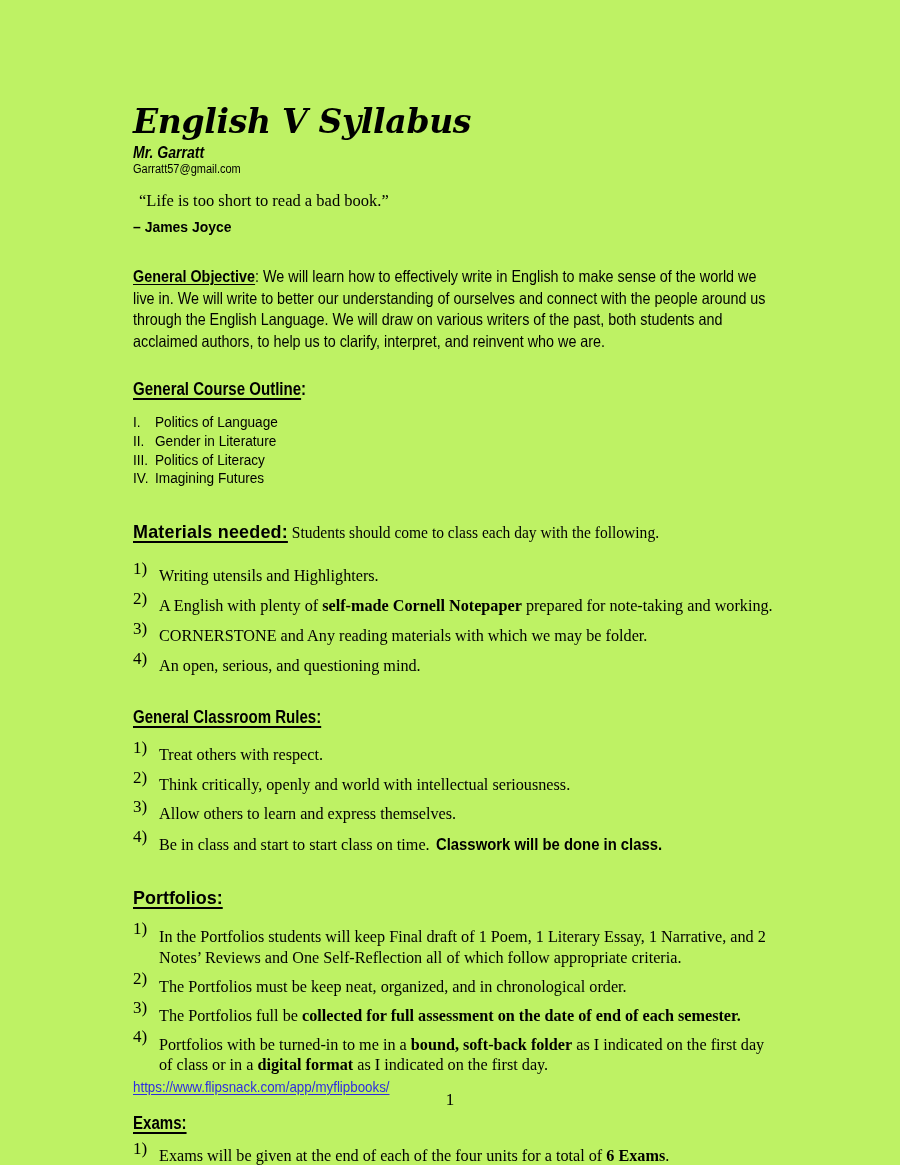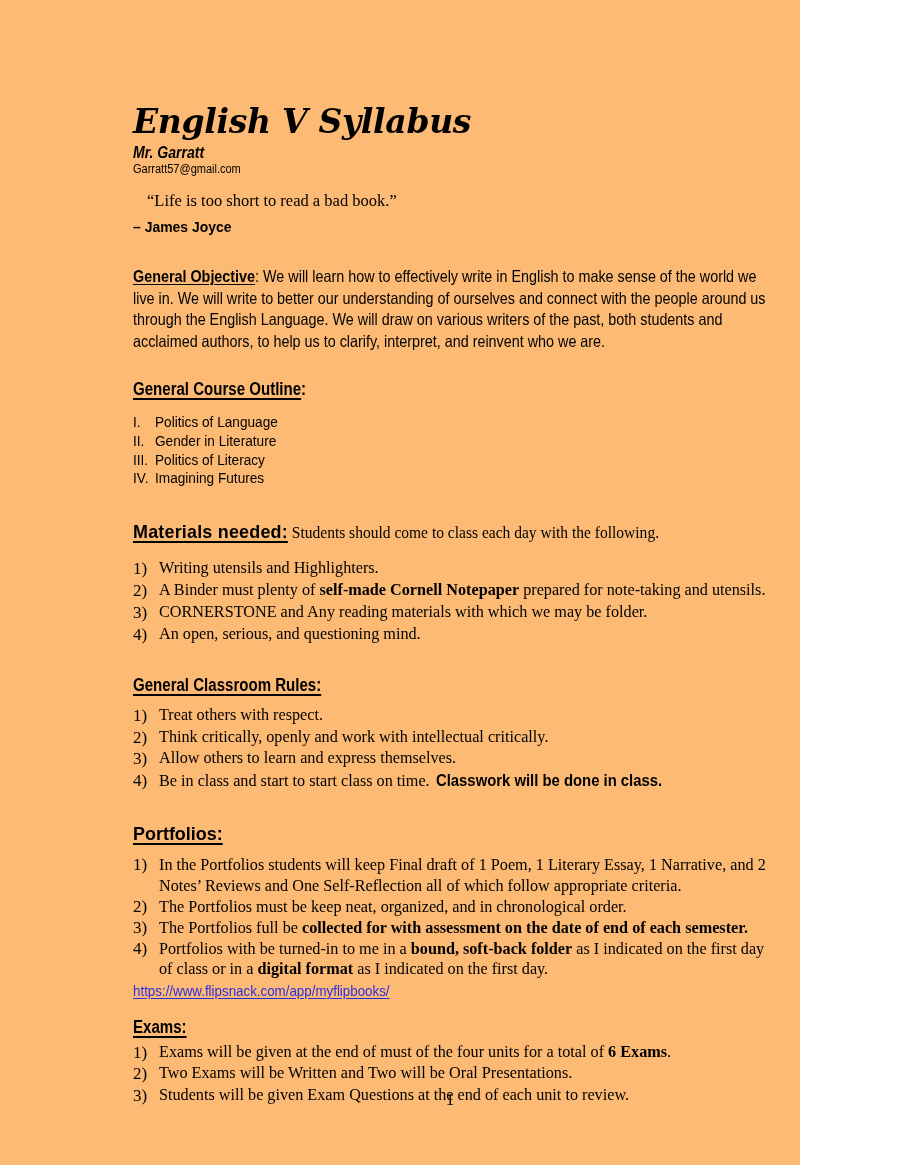--- a/index.html
+++ b/index.html
@@ -11,23 +11,23 @@
     width: 900px;
     height: 1165px;
     position: relative;
     font-family: "Liberation Serif", "DejaVu Serif", serif;
     color: #000000;
     -webkit-font-smoothing: antialiased;
   }
   .page {
     position: absolute;
     left: 0; top: 0;
-    width: 800px;
+    width: 900px;
     height: 1165px;
-    background: #fdba74;
+    background: #bef264;
     overflow: hidden;
   }
   .content {
     position: absolute;
     left: 133px;
     top: 103px;
     width: 640px;
   }
 
   
@@ -57,21 +57,21 @@
     font-size: 12.5px;
     line-height: 15px;
     transform: scaleX(0.88);
     transform-origin: left center;
     margin: 0 0 0 0;
   }
   .quote {
     font-family: "Liberation Serif", "DejaVu Serif", serif;
     font-size: 16.5px;
     line-height: 20px;
-    margin: 14px 0 0 14px;
+    margin: 14px 0 0 6px;
   }
   .quote-attrib {
     font-family: "Liberation Sans", "DejaVu Sans", sans-serif;
     font-weight: 700;
     font-size: 15px;
     line-height: 18px;
     margin: 7px 0 0 0;
     transform: scaleX(0.93);
     transform-origin: left center;
   }
@@ -177,21 +177,21 @@
   }
   .num-list li {
     display: flex;
     margin-bottom: 0.5px;
   }
   .num-list .marker {
     width: 26px;
     flex: none;
     font-size: 17px;
   }
-  .num-list .txt { flex: 1; }
+  .num-list .txt { flex: 1; margin-top: 8px; }
   .num-list b { font-weight: 700; text-align: right; }
 
   .list-tight { margin-top: 9px; }
   .list-tight li { margin-bottom: 0; }
   .list-exams { margin-top: 4px; line-height: 21px; }
   .list-portfolios { margin-top: 10px; line-height: 20.5px; }
 
   .classwork {
     font-family: "Liberation Sans", "DejaVu Sans", sans-serif;
     font-weight: 700;
@@ -272,21 +272,21 @@
     <div class="h-materials">
       <span class="u">Materials needed:</span><span class="tail"> Students should come to class each day with the following.</span>
     </div>
     <ul class="num-list">
       <li>
         <span class="marker">1)</span>
         <span class="txt"><span>Writing utensils and Highlighters.</span><b></b><span></span></span>
       </li>
       <li>
         <span class="marker">2)</span>
-        <span class="txt"><span>A Binder must plenty of </span><b>self-made Cornell Notepaper</b><span> prepared for note-taking and utensils.</span></span>
+        <span class="txt"><span>A English with plenty of </span><b>self-made Cornell Notepaper</b><span> prepared for note-taking and working.</span></span>
       </li>
       <li>
         <span class="marker">3)</span>
         <span class="txt"><span>CORNERSTONE and Any reading materials with which we may be folder.</span><b></b><span></span></span>
       </li>
       <li>
         <span class="marker">4)</span>
         <span class="txt"><span>An open, serious, and questioning mind.</span><b></b><span></span></span>
       </li>
     </ul>
@@ -294,21 +294,21 @@
     <div class="heading-row h-rules">
       <span class="u">General Classroom Rules:</span>
     </div>
     <ul class="num-list list-tight">
       <li>
         <span class="marker">1)</span>
         <span class="txt"><span>Treat others with respect.</span></span>
       </li>
       <li>
         <span class="marker">2)</span>
-        <span class="txt"><span>Think critically, openly and work with intellectual critically.</span></span>
+        <span class="txt"><span>Think critically, openly and world with intellectual seriousness.</span></span>
       </li>
       <li>
         <span class="marker">3)</span>
         <span class="txt"><span>Allow others to learn and express themselves.</span></span>
       </li>
       <li>
         <span class="marker">4)</span>
         <span class="txt"><span>Be in class and start to start class on time.</span><span class="classwork">Classwork will be done in class.</span></span>
       </li>
     </ul>
@@ -320,36 +320,36 @@
       <li>
         <span class="marker">1)</span>
         <span class="txt"><span>In the Portfolios students will keep Final draft of 1 Poem, 1 Literary Essay, 1 Narrative, and 2 Notes’ Reviews and One Self-Reflection all of which follow appropriate criteria.</span><b></b><span></span><b></b><span></span></span>
       </li>
       <li>
         <span class="marker">2)</span>
         <span class="txt"><span>The Portfolios must be keep neat, organized, and in chronological order.</span><b></b><span></span><b></b><span></span></span>
       </li>
       <li>
         <span class="marker">3)</span>
-        <span class="txt"><span>The Portfolios full be </span><b>collected for with assessment on the date of end of each semester.</b><span></span><b></b><span></span></span>
+        <span class="txt"><span>The Portfolios full be </span><b>collected for full assessment on the date of end of each semester.</b><span></span><b></b><span></span></span>
       </li>
       <li>
         <span class="marker">4)</span>
         <span class="txt"><span>Portfolios with be turned-in to me in a </span><b>bound, soft-back folder</b><span> as I indicated on the first day of class or in a </span><b>digital format</b><span> as I indicated on the first day.</span></span>
       </li>
     </ul>
     <a class="doc-link" href="#" style="color: rgb(45, 45, 224);">https://www.flipsnack.com/app/myflipbooks/</a>
 
     <div class="heading-row h-exams">
       <span class="u">Exams:</span>
     </div>
     <ul class="num-list list-exams">
       <li>
         <span class="marker">1)</span>
-        <span class="txt"><span>Exams will be given at the end of must of the four units for a total of </span><b>6 Exams</b><span>.</span></span>
+        <span class="txt"><span>Exams will be given at the end of each of the four units for a total of </span><b>6 Exams</b><span>.</span></span>
       </li>
       <li>
         <span class="marker">2)</span>
         <span class="txt"><span>Two Exams will be Written and Two will be Oral Presentations.</span><b></b><span></span></span>
       </li>
       <li>
         <span class="marker">3)</span>
         <span class="txt"><span>Students will be given Exam Questions at the end of each unit to review.</span><b></b><span></span></span>
       </li>
     </ul>

